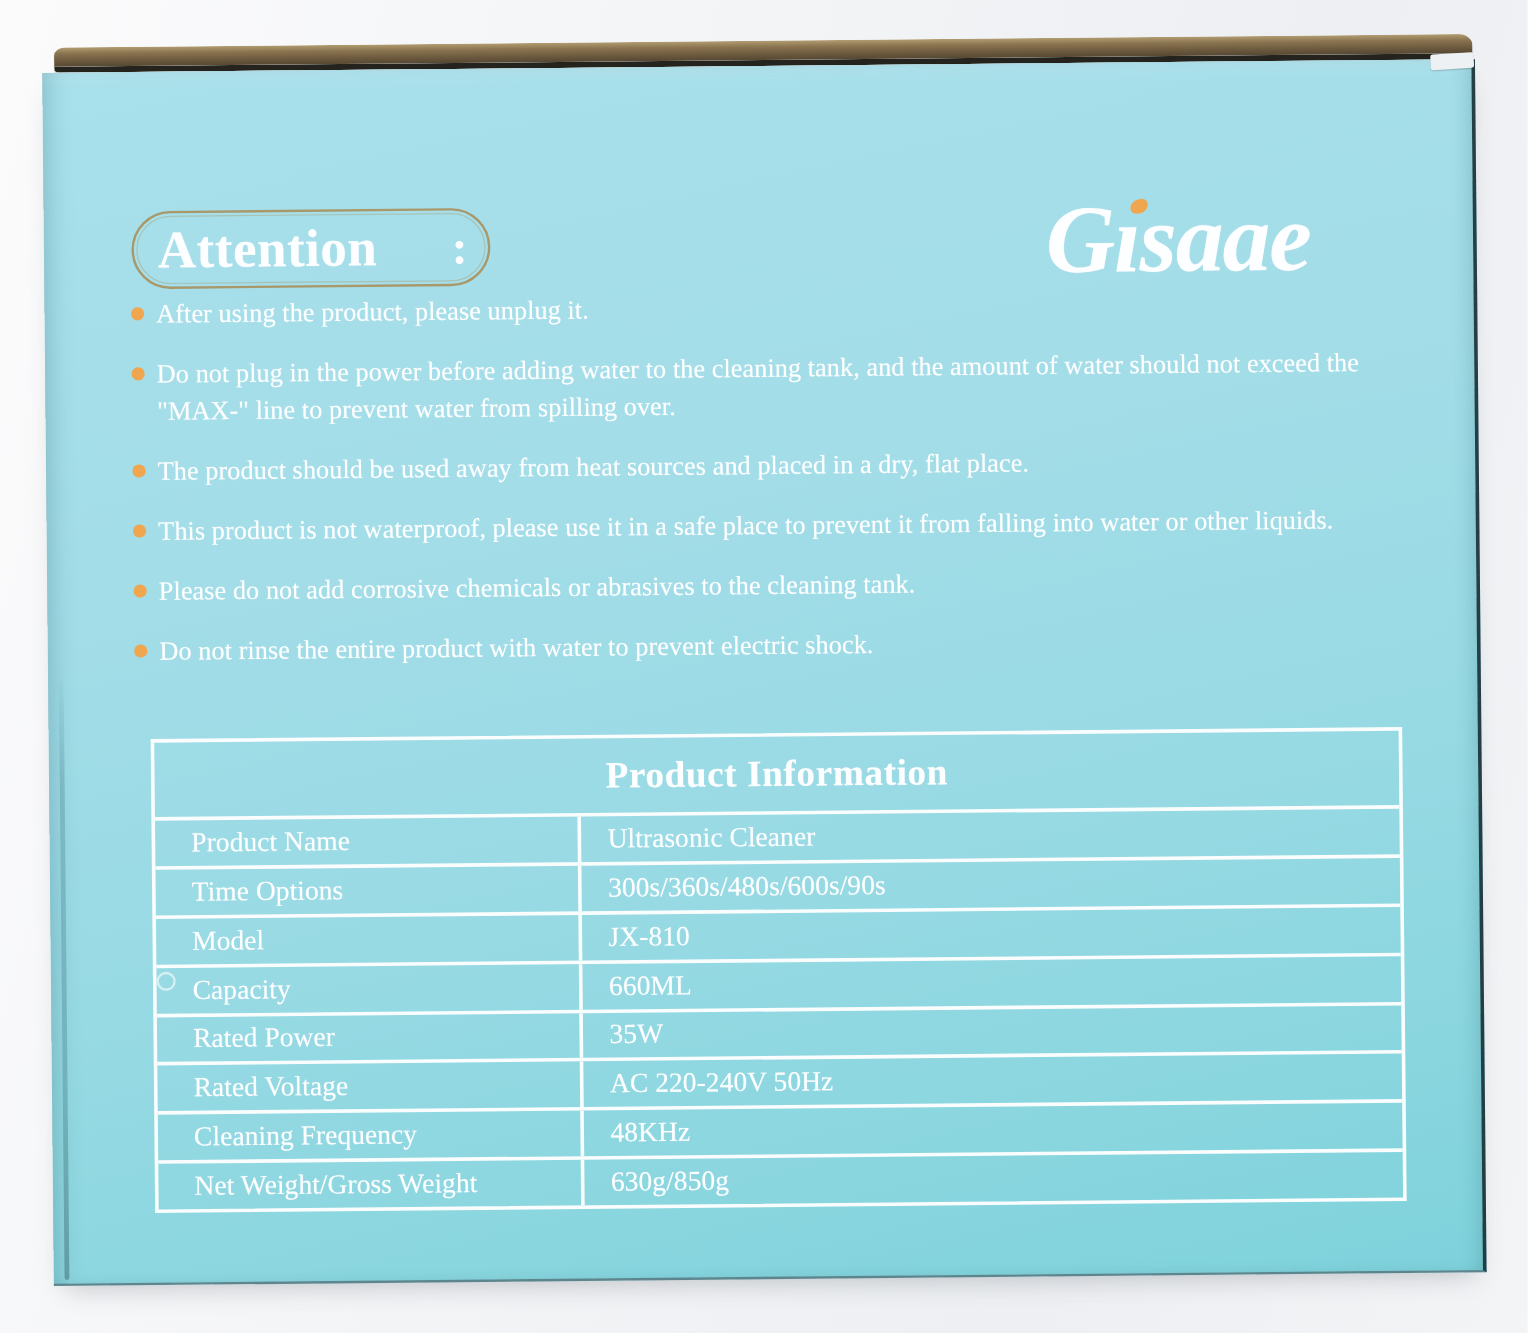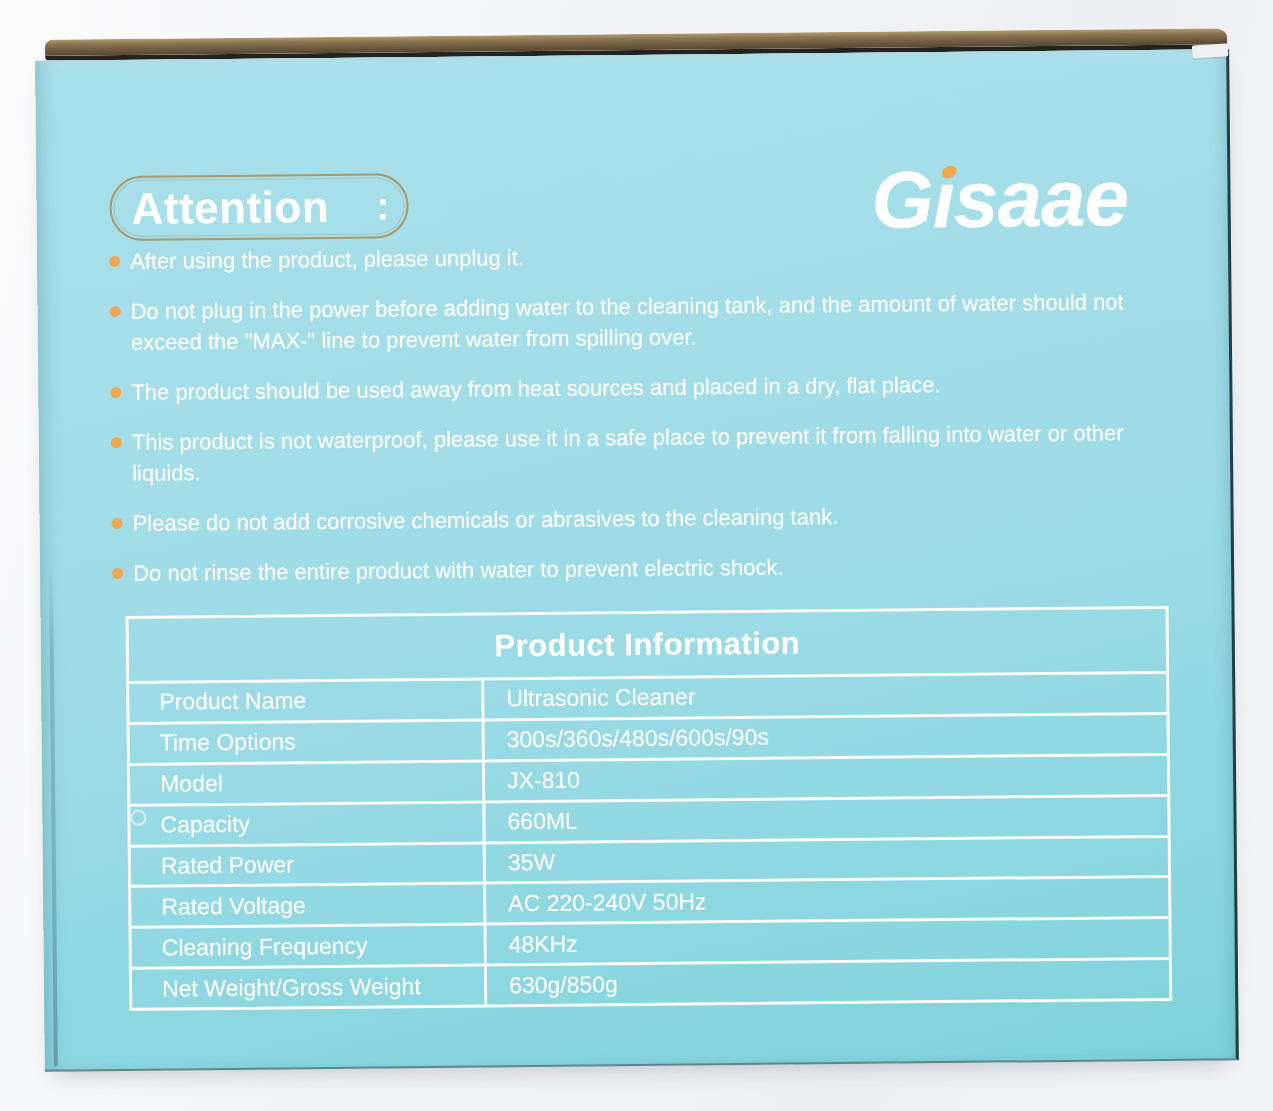--- a/index.html
+++ b/index.html
@@ -1,21 +1,21 @@
 <!DOCTYPE html>
 <html style="--box-cyan: #a3dde8; --bullet-orange: #f0a54f; --pill-outline-gold: #a8986a; --text-white: #fdfeff; --cardboard-brown: #8a744f;"><head>
 <meta charset="utf-8">
 <style>
   html,body{margin:0;padding:0;}
   body{
     width:1273px;height:1111px;overflow:hidden;
     background:linear-gradient(105deg,#fbfbfc 0%,#f4f5f7 35%,#edeff2 72%,#f3f4f6 100%);
     font-family:"Liberation Sans",sans-serif;
   }
-  .photo{position:relative;width:1273px;height:882px;}
+  .photo{position:relative;width:1273px;height:882px;font-family:Liberation Serif, serif;}
 
   .box-group{
     position:absolute;left:40px;top:55px;width:1194px;height:1011px;
     transform:rotate(-0.55deg);transform-origin:50% 50%;
   }
 
   .cardboard{
     position:absolute;left:10px;right:2px;top:-21px;height:16px;
     background:linear-gradient(180deg,#b29c70 0%,#8a7450 32%,#6e5b3f 68%,#564833 100%);
     border-bottom:5px solid #24231d;

